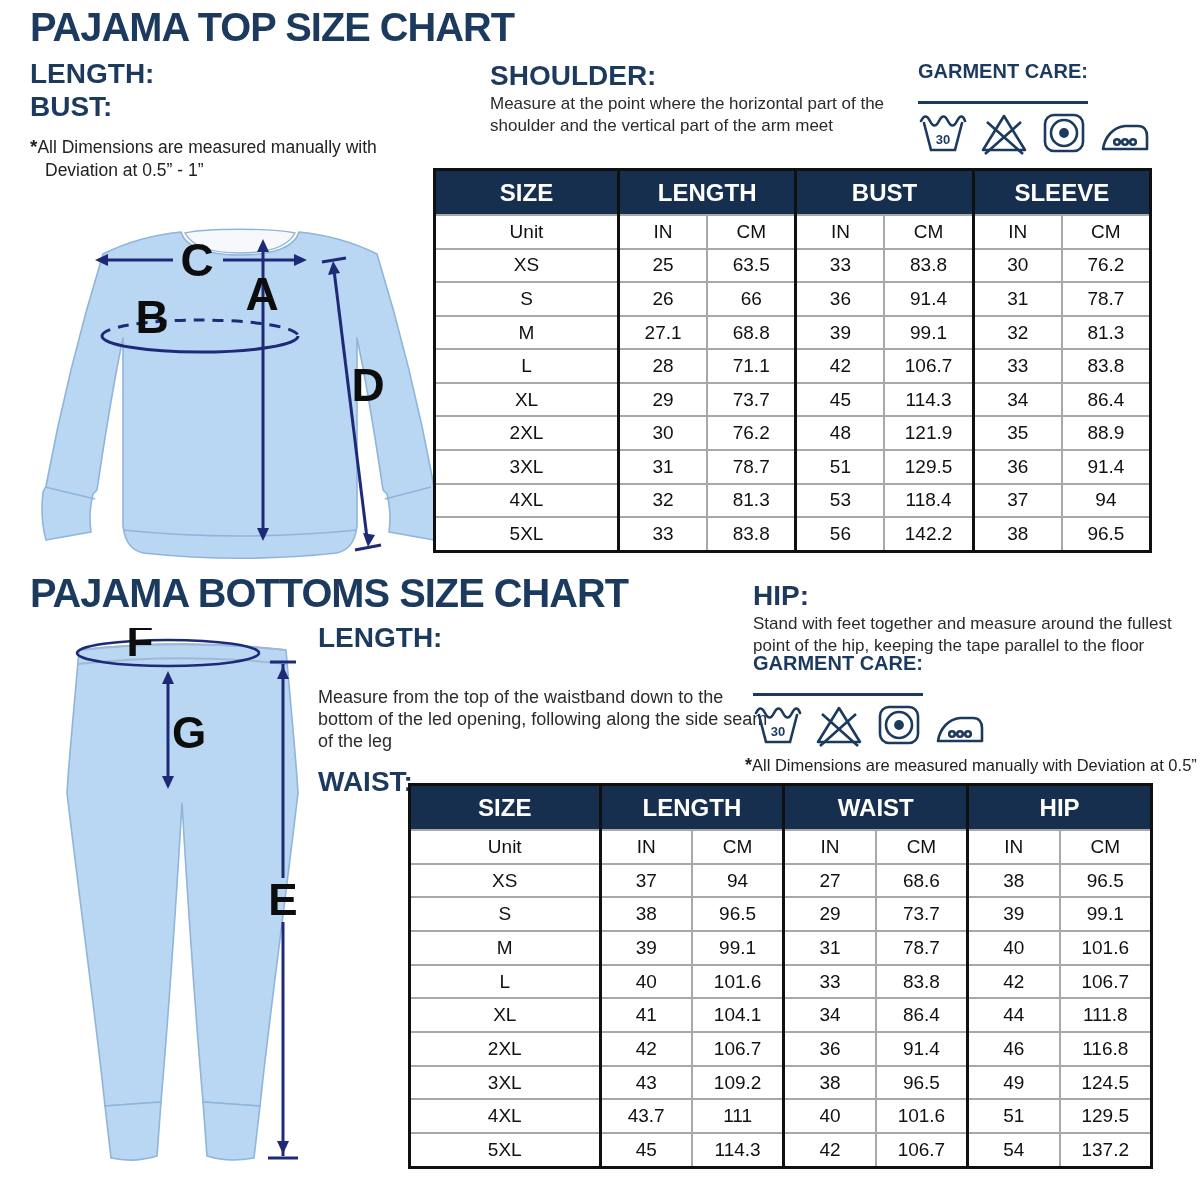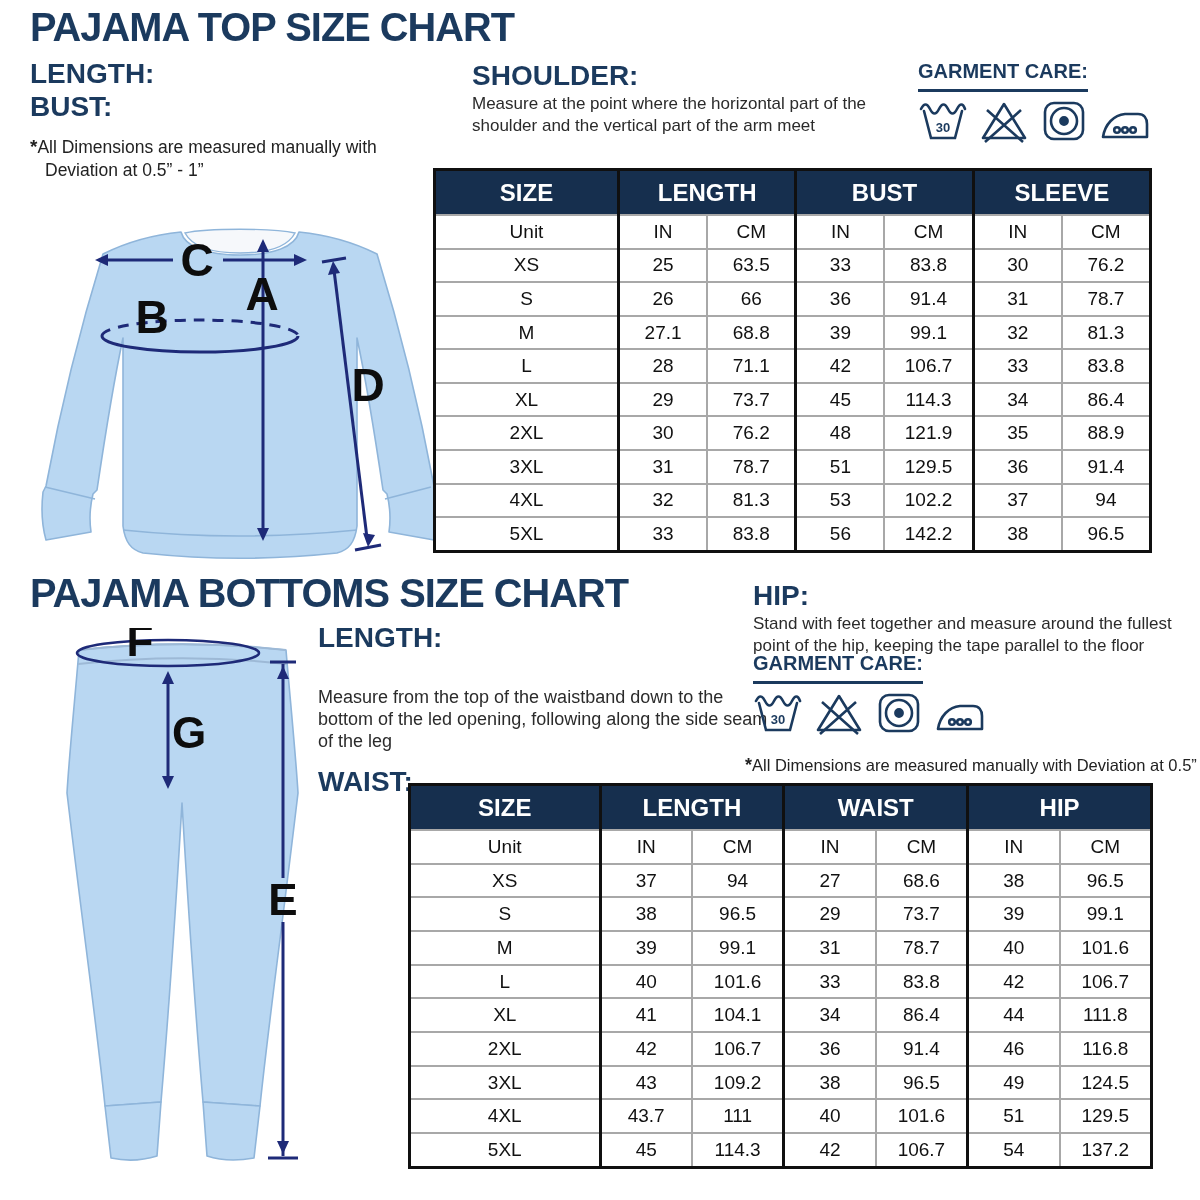--- a/index.html
+++ b/index.html
@@ -13,21 +13,21 @@
     transform:scaleX(.97);transform-origin:left top;white-space:nowrap;margin:0;
   }
   h3.lbl{font-size:28px;font-weight:bold;color:#1b3a5e;margin:0 0 1px 0;letter-spacing:0;}
   p.body-txt{font-size:17px;line-height:22px;margin:0 0 4px 0;color:#2b2b2b;}
   .note{font-size:17.5px;line-height:23px;color:#222;padding-left:15px;text-indent:-15px;}
   .note .star{font-weight:bold;font-size:19px;}
   .note-inline{font-size:16.5px;color:#222;white-space:nowrap;}
   .note-inline .star{font-weight:bold;font-size:18px;}
   .care-title{
     font-size:20px;font-weight:bold;color:#1b3a5e;margin:0;
-    display:inline-block;border-bottom:3px solid #1b3a5e;padding-bottom:6px;
+    display:inline-block;border-bottom:3px solid #1b3a5e;padding-bottom:18px;
   }
   .care-row{display:flex;gap:11px;margin-top:7px;align-items:flex-end;}
   .care-row svg{display:block;}
 
   table.size-table{
     border-collapse:collapse;table-layout:fixed;text-align:center;
     border:3px solid #101010;font-size:19px;color:#111;background:#fff;
   }
   table.size-table th{
     background:#162f4e;color:#ffffff;font-size:24px;font-weight:bold;height:41px;
@@ -43,21 +43,21 @@
 <body>
 
 <h1 class="abs big-title" style="left:30px;top:4px;">PAJAMA TOP SIZE CHART</h1>
 
 <div class="abs" style="left:30px;top:58px;width:445px;">
   <h3 class="lbl">LENGTH:</h3>
   <h3 class="lbl">BUST:</h3>
   <p class="note" style="width:390px;margin-top:12px;"><span class="star">*</span><span>All Dimensions are measured manually with Deviation at 0.5” - 1”</span></p>
 </div>
 
-<div class="abs" style="left:472px;top:60px;width:440px;">
+<div class="abs" style="left:490px;top:60px;width:440px;">
   <h3 class="lbl">SHOULDER:</h3>
   <p class="body-txt" style="width:400px;">Measure at the point where the horizontal part of the shoulder and the vertical part of the arm meet</p>
 </div>
 
 <div class="abs" style="left:918px;top:60px;">
   <h3 class="care-title">GARMENT CARE:</h3>
   <div class="care-row">
     <svg width="50" height="44" viewBox="0 0 48 44">
       <g fill="none" stroke="#1b3a5e" stroke-width="2.6" stroke-linecap="round">
         <path d="M2,10 c3,-6 6,-6 9,0 c3,6 6,6 9,0 c3,-6 6,-6 9,0 c3,6 6,6 9,0 c3,-6 6,-6 8,0"></path>
@@ -208,21 +208,21 @@
         <td class="tl">51</td>
         <td class="sub">129.5</td>
         <td class="tl">36</td>
         <td class="sub">91.4</td>
       </tr>
       <tr>
         <td>4XL</td>
         <td class="tl">32</td>
         <td class="sub">81.3</td>
         <td class="tl">53</td>
-        <td class="sub">102.2</td>
+        <td class="sub">118.4</td>
         <td class="tl">37</td>
         <td class="sub">94</td>
       </tr>
       <tr>
         <td>5XL</td>
         <td class="tl">33</td>
         <td class="sub">83.8</td>
         <td class="tl">56</td>
         <td class="sub">142.2</td>
         <td class="tl">38</td>

